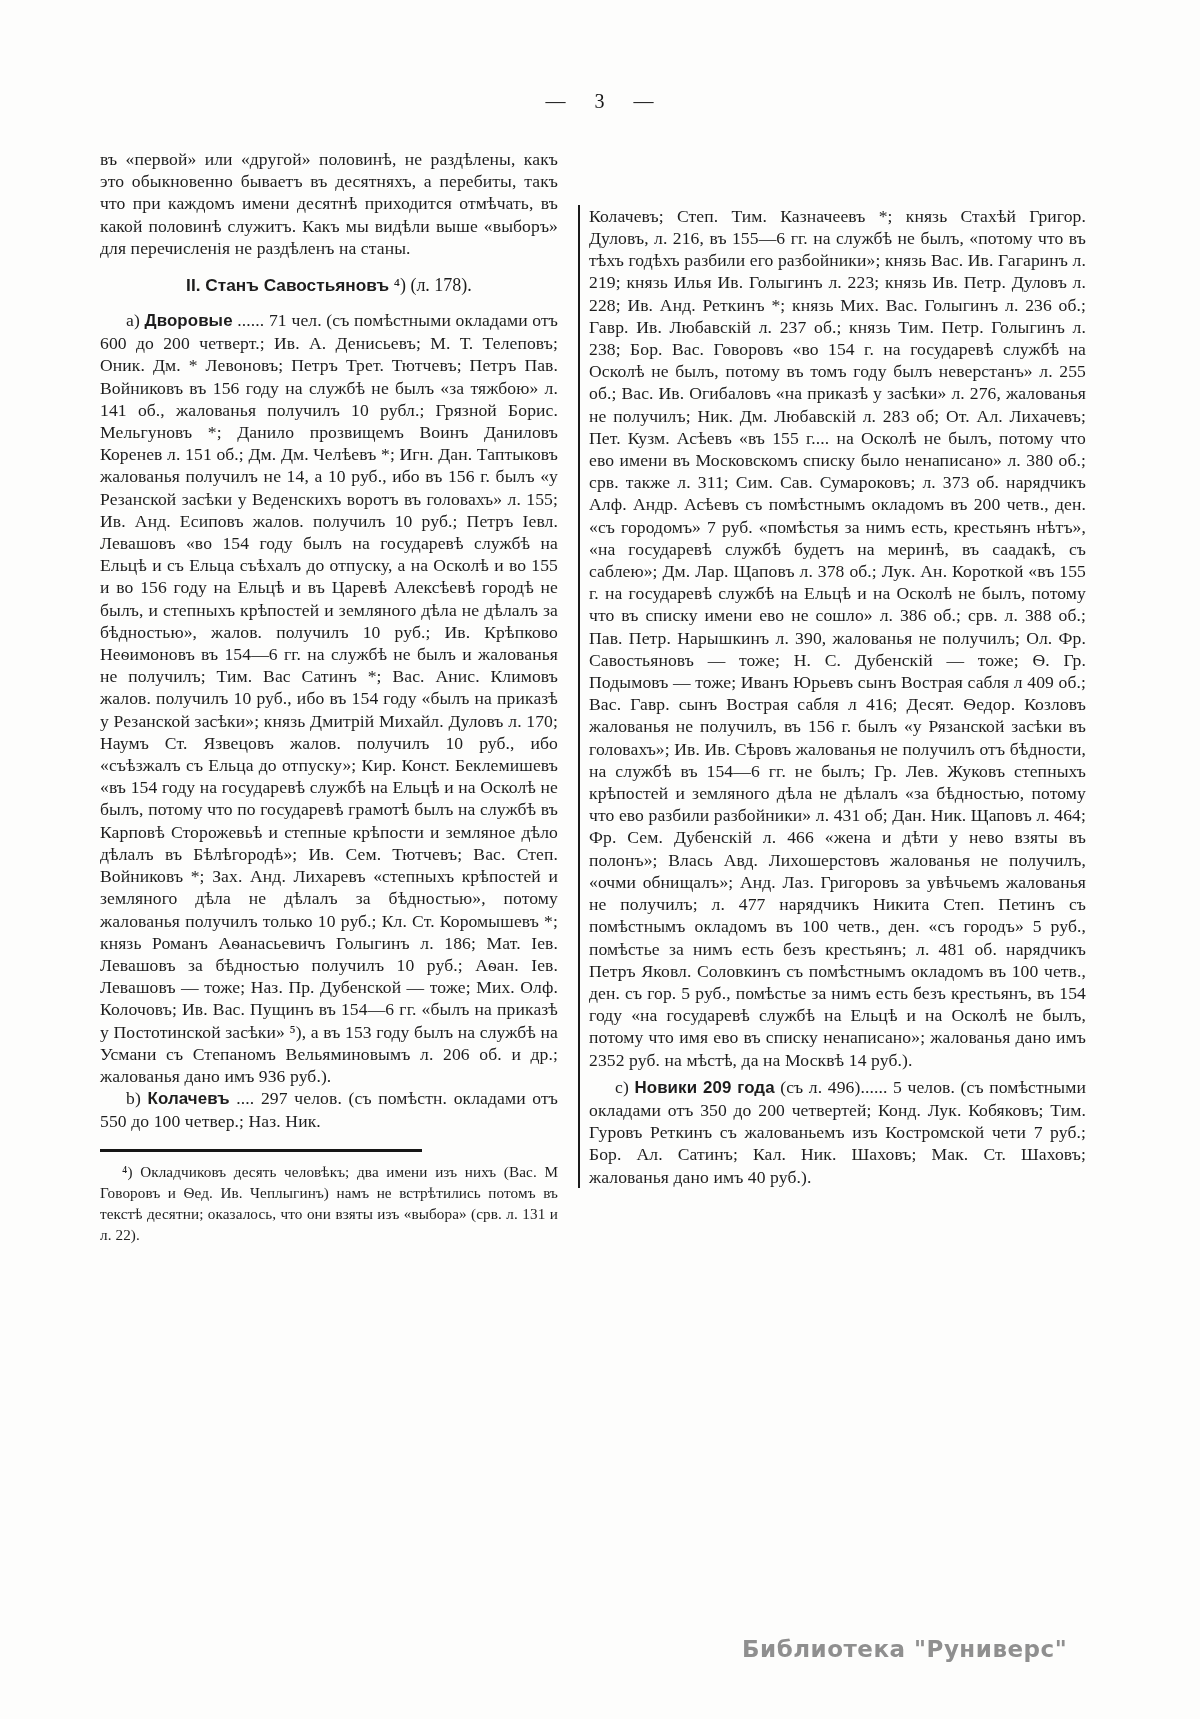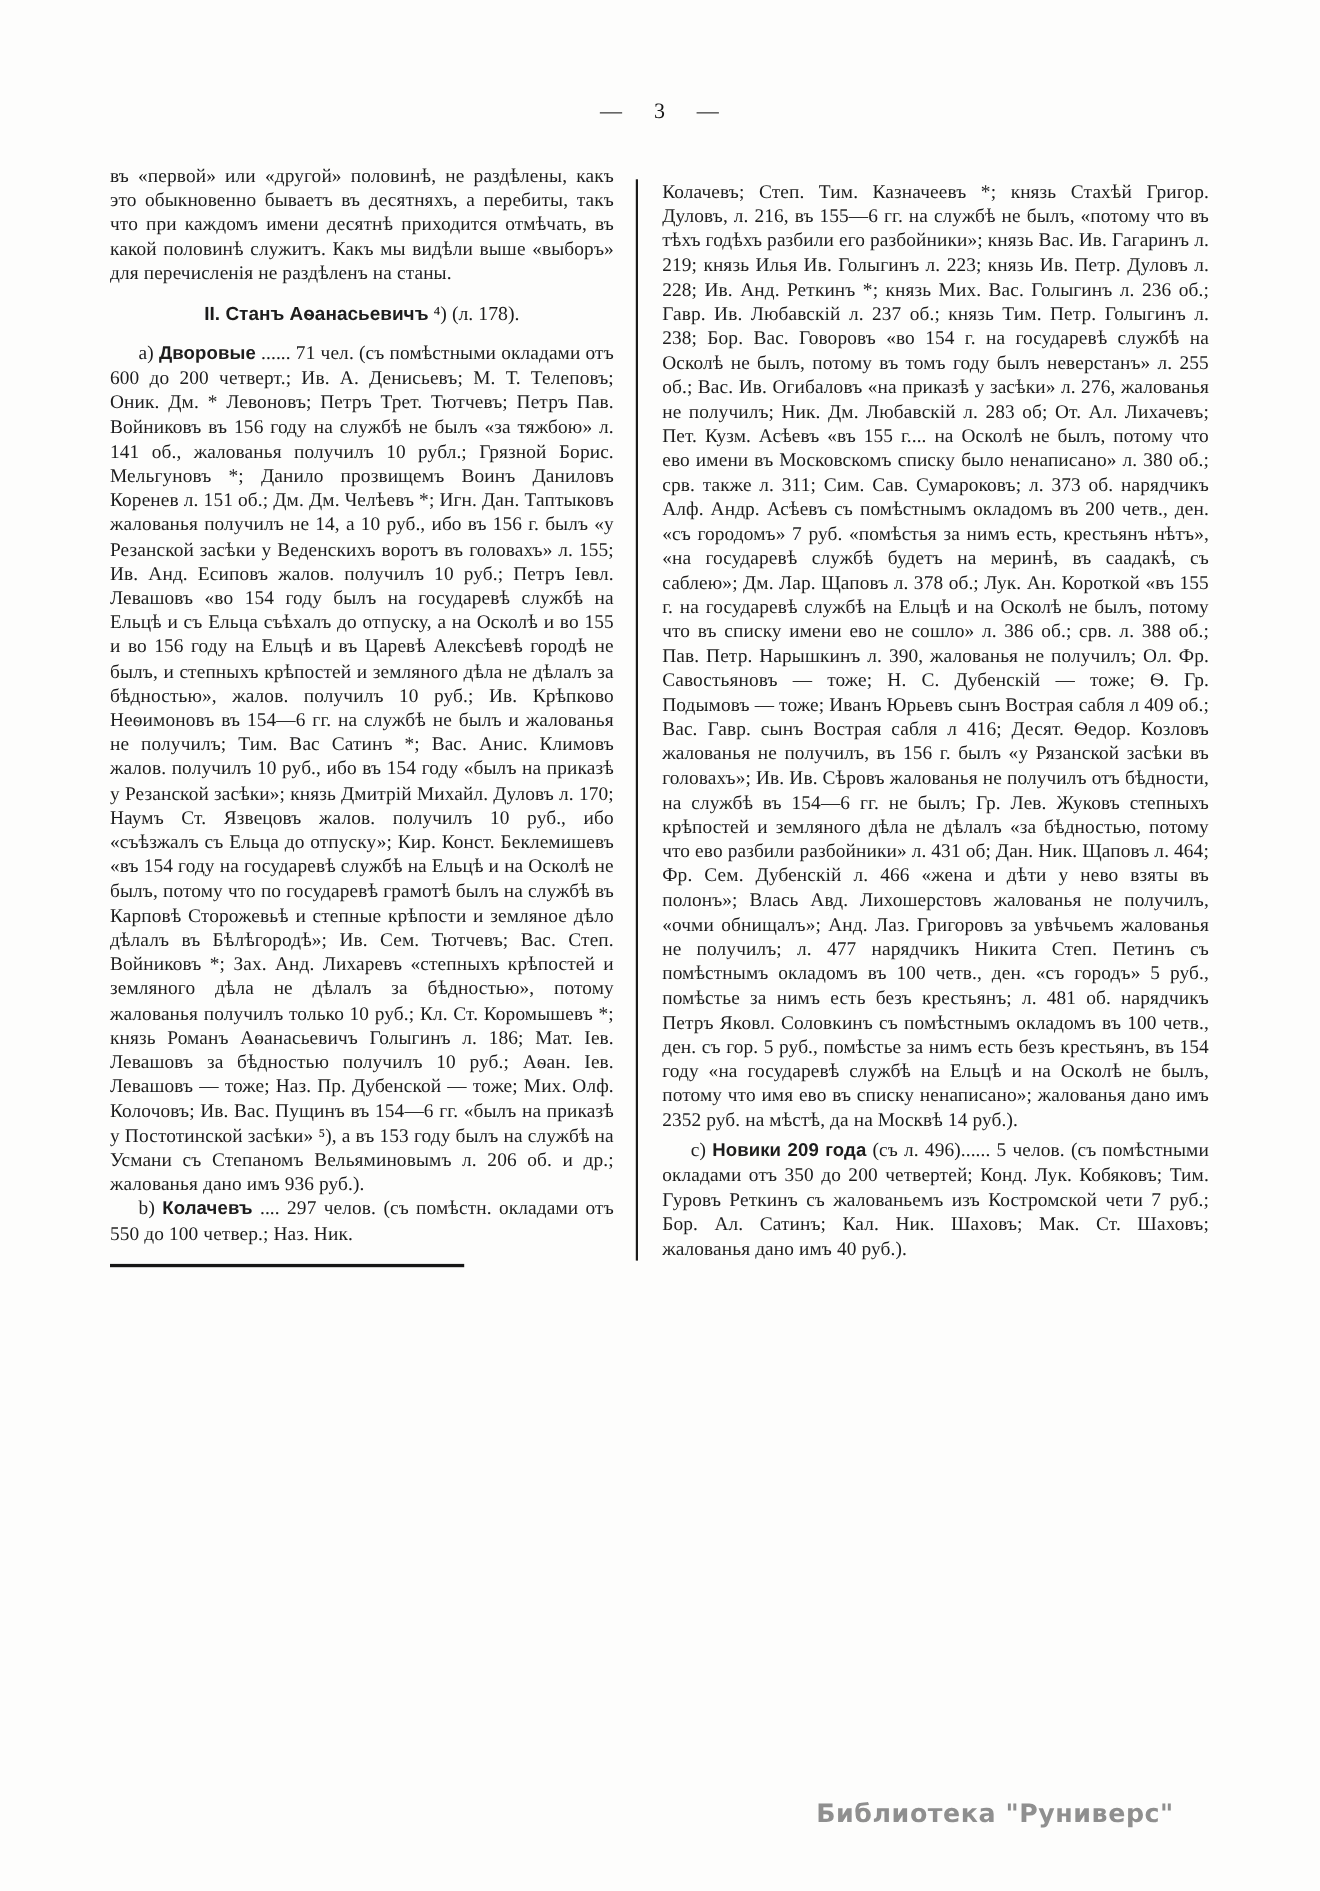--- a/index.html
+++ b/index.html
@@ -15,21 +15,21 @@
     text-align:center; font-size:20px; letter-spacing:1px; word-spacing:22px;
     color:#161616;
   }
   .columns {
     position:absolute; left:100px; top:148px; width:1000px;
     display:flex; align-items:center;
   }
   .col-left { width:458px; }
   .col-right {
     width:497px; margin-left:20px;
-    border-left:2px solid #1b1b1b; padding-left:22px;
+    border-left:2px solid #1b1b1b; padding-left:9px;
   }
   .para {
     margin:0; font-size:17.6px; line-height:22.2px;
     text-align:justify; letter-spacing:0.1px;
   }
   .indent { text-indent:26px; }
   .heading {
     margin:14px 0 12px; text-align:center;
     font-size:18px; line-height:24px;
   }
@@ -54,28 +54,29 @@
 
 <div class="page">
 
   <div class="page-number">— 3 —</div>
 
   <div class="columns">
 
     <div class="col-left">
       <p class="para">въ «первой» или «другой» половинѣ, не раздѣлены, какъ это обыкновенно бываетъ въ десятняхъ, а перебиты, такъ что при каждомъ имени десятнѣ приходится отмѣчать, въ какой половинѣ служитъ. Какъ мы видѣли выше «выборъ» для перечисленія не раздѣленъ на станы.</p>
 
-      <p class="heading"><b class="label-bold">II. Станъ Аѳанасьевичъ</b> <span>⁴) (л. 178).</span></p>
+      <p class="heading"><b class="label-bold">II. Станъ Савостьяновъ</b> <span>⁴) (л. 178).</span></p>
 
       <p class="para indent"><span>а) </span><b class="label-bold">Дворовые</b><span> ...... 71 чел. (съ помѣстными окладами отъ 600 до 200 четверт.; Ив. А. Денисьевъ; М. Т. Телеповъ; Оник. Дм. * Левоновъ; Петръ Трет. Тютчевъ; Петръ Пав. Войниковъ въ 156 году на службѣ не былъ «за тяжбою» л. 141 об., жалованья получилъ 10 рубл.; Грязной Борис. Мельгуновъ *; Данило прозвищемъ Воинъ Даниловъ Коренев л. 151 об.; Дм. Дм. Челѣевъ *; Игн. Дан. Таптыковъ жалованья получилъ не 14, а 10 руб., ибо въ 156 г. былъ «у Резанской засѣки у Веденскихъ воротъ въ головахъ» л. 155; Ив. Анд. Есиповъ жалов. получилъ 10 руб.; Петръ Іевл. Левашовъ «во 154 году былъ на государевѣ службѣ на Ельцѣ и съ Ельца съѣхалъ до отпуску, а на Осколѣ и во 155 и во 156 году на Ельцѣ и въ Царевѣ Алексѣевѣ городѣ не былъ, и степныхъ крѣпостей и земляного дѣла не дѣлалъ за бѣдностью», жалов. получилъ 10 руб.; Ив. Крѣпково Неѳимоновъ въ 154—6 гг. на службѣ не былъ и жалованья не получилъ; Тим. Вас Сатинъ *; Вас. Анис. Климовъ жалов. получилъ 10 руб., ибо въ 154 году «былъ на приказѣ у Резанской засѣки»; князь Дмитрій Михайл. Дуловъ л. 170; Наумъ Ст. Язвецовъ жалов. получилъ 10 руб., ибо «съѣзжалъ съ Ельца до отпуску»; Кир. Конст. Беклемишевъ «въ 154 году на государевѣ службѣ на Ельцѣ и на Осколѣ не былъ, потому что по государевѣ грамотѣ былъ на службѣ въ Карповѣ Сторожевьѣ и степные крѣпости и земляное дѣло дѣлалъ въ Бѣлѣгородѣ»; Ив. Сем. Тютчевъ; Вас. Степ. Войниковъ *; Зах. Анд. Лихаревъ «степныхъ крѣпостей и земляного дѣла не дѣлалъ за бѣдностью», потому жалованья получилъ только 10 руб.; Кл. Ст. Коромышевъ *; князь Романъ Аѳанасьевичъ Голыгинъ л. 186; Мат. Іев. Левашовъ за бѣдностью получилъ 10 руб.; Аѳан. Іев. Левашовъ — тоже; Наз. Пр. Дубенской — тоже; Мих. Олф. Колочовъ; Ив. Вас. Пущинъ въ 154—6 гг. «былъ на приказѣ у Постотинской засѣки» ⁵), а въ 153 году былъ на службѣ на Усмани съ Степаномъ Вельяминовымъ л. 206 об. и др.; жалованья дано имъ 936 руб.).</span></p>
 
       <p class="para indent"><span>b) </span><b class="label-bold">Колачевъ</b><span> .... 297 челов. (съ помѣстн. окладами отъ 550 до 100 четвер.; Наз. Ник.</span></p>
 
       <div class="fn-rule"></div>
 
+      <p class="footnote">⁴) Окладчиковъ десять человѣкъ; два имени изъ нихъ (Вас. М Говоровъ и Ѳед. Ив. Чеплыгинъ) намъ не встрѣтились потомъ въ текстѣ десятни; оказалось, что они взяты изъ «выбора» (срв. л. 131 и л. 22).</p>
     </div>
 
     <div class="col-right">
       <p class="para">Колачевъ; Степ. Тим. Казначеевъ *; князь Стахѣй Григор. Дуловъ, л. 216, въ 155—6 гг. на службѣ не былъ, «потому что въ тѣхъ годѣхъ разбили его разбойники»; князь Вас. Ив. Гагаринъ л. 219; князь Илья Ив. Голыгинъ л. 223; князь Ив. Петр. Дуловъ л. 228; Ив. Анд. Реткинъ *; князь Мих. Вас. Голыгинъ л. 236 об.; Гавр. Ив. Любавскій л. 237 об.; князь Тим. Петр. Голыгинъ л. 238; Бор. Вас. Говоровъ «во 154 г. на государевѣ службѣ на Осколѣ не былъ, потому въ томъ году былъ неверстанъ» л. 255 об.; Вас. Ив. Огибаловъ «на приказѣ у засѣки» л. 276, жалованья не получилъ; Ник. Дм. Любавскій л. 283 об; От. Ал. Лихачевъ; Пет. Кузм. Асѣевъ «въ 155 г.... на Осколѣ не былъ, потому что ево имени въ Московскомъ списку было ненаписано» л. 380 об.; срв. также л. 311; Сим. Сав. Сумароковъ; л. 373 об. нарядчикъ Алф. Андр. Асѣевъ съ помѣстнымъ окладомъ въ 200 четв., ден. «съ городомъ» 7 руб. «помѣстья за нимъ есть, крестьянъ нѣтъ», «на государевѣ службѣ будетъ на меринѣ, въ саадакѣ, съ саблею»; Дм. Лар. Щаповъ л. 378 об.; Лук. Ан. Короткой «въ 155 г. на государевѣ службѣ на Ельцѣ и на Осколѣ не былъ, потому что въ списку имени ево не сошло» л. 386 об.; срв. л. 388 об.; Пав. Петр. Нарышкинъ л. 390, жалованья не получилъ; Ол. Фр. Савостьяновъ — тоже; Н. С. Дубенскій — тоже; Ѳ. Гр. Подымовъ — тоже; Иванъ Юрьевъ сынъ Вострая сабля л 409 об.; Вас. Гавр. сынъ Вострая сабля л 416; Десят. Ѳедор. Козловъ жалованья не получилъ, въ 156 г. былъ «у Рязанской засѣки въ головахъ»; Ив. Ив. Сѣровъ жалованья не получилъ отъ бѣдности, на службѣ въ 154—6 гг. не былъ; Гр. Лев. Жуковъ степныхъ крѣпостей и земляного дѣла не дѣлалъ «за бѣдностью, потому что ево разбили разбойники» л. 431 об; Дан. Ник. Щаповъ л. 464; Фр. Сем. Дубенскій л. 466 «жена и дѣти у нево взяты въ полонъ»; Влась Авд. Лихошерстовъ жалованья не получилъ, «очми обнищалъ»; Анд. Лаз. Григоровъ за увѣчьемъ жалованья не получилъ; л. 477 нарядчикъ Никита Степ. Петинъ съ помѣстнымъ окладомъ въ 100 четв., ден. «съ городъ» 5 руб., помѣстье за нимъ есть безъ крестьянъ; л. 481 об. нарядчикъ Петръ Яковл. Соловкинъ съ помѣстнымъ окладомъ въ 100 четв., ден. съ гор. 5 руб., помѣстье за нимъ есть безъ крестьянъ, въ 154 году «на государевѣ службѣ на Ельцѣ и на Осколѣ не былъ, потому что имя ево въ списку ненаписано»; жалованья дано имъ 2352 руб. на мѣстѣ, да на Москвѣ 14 руб.).</p>
 
       <p class="para indent para-c"><span>с) </span><b class="label-bold">Новики 209 года</b><span> (съ л. 496)...... 5 челов. (съ помѣстными окладами отъ 350 до 200 четвертей; Конд. Лук. Кобяковъ; Тим. Гуровъ Реткинъ съ жалованьемъ изъ Костромской чети 7 руб.; Бор. Ал. Сатинъ; Кал. Ник. Шаховъ; Мак. Ст. Шаховъ; жалованья дано имъ 40 руб.).</span></p>
     </div>
 
   </div>
 

